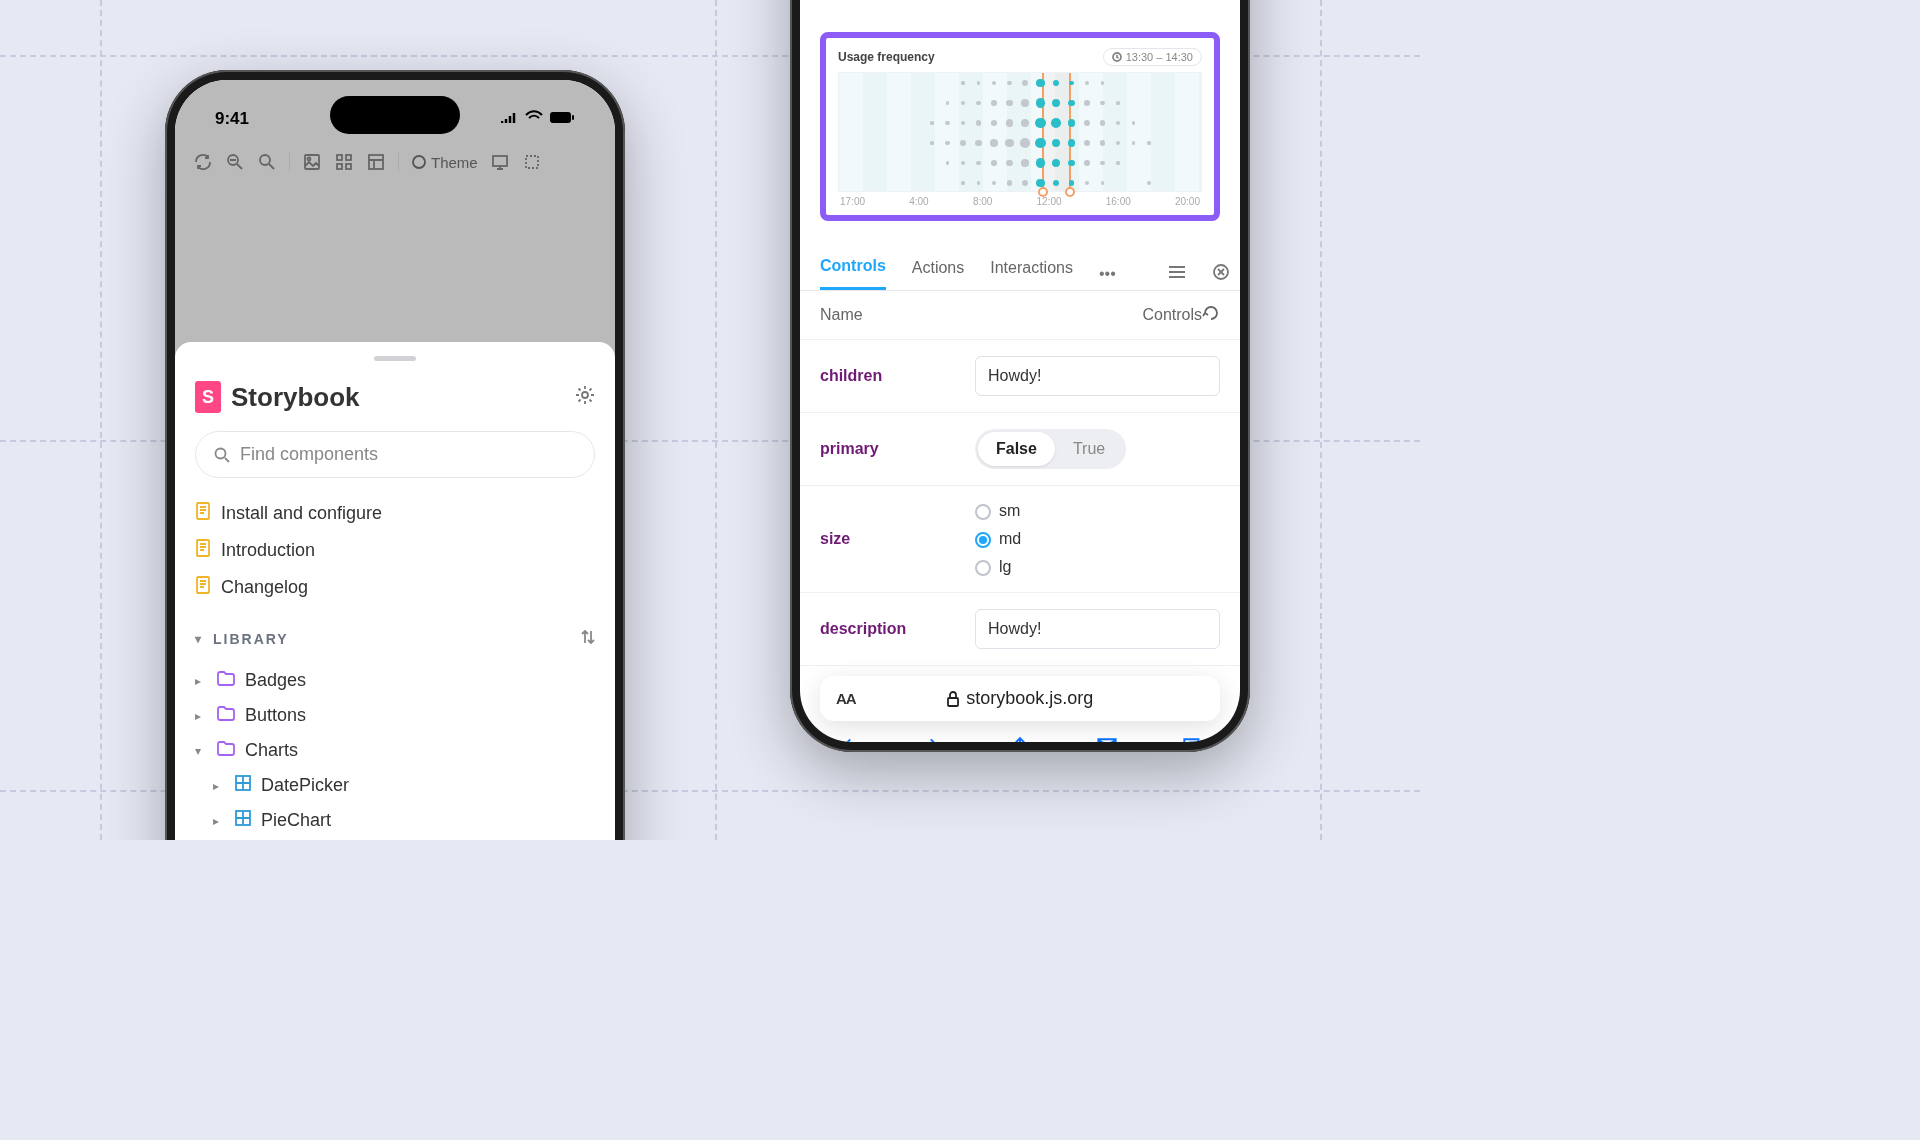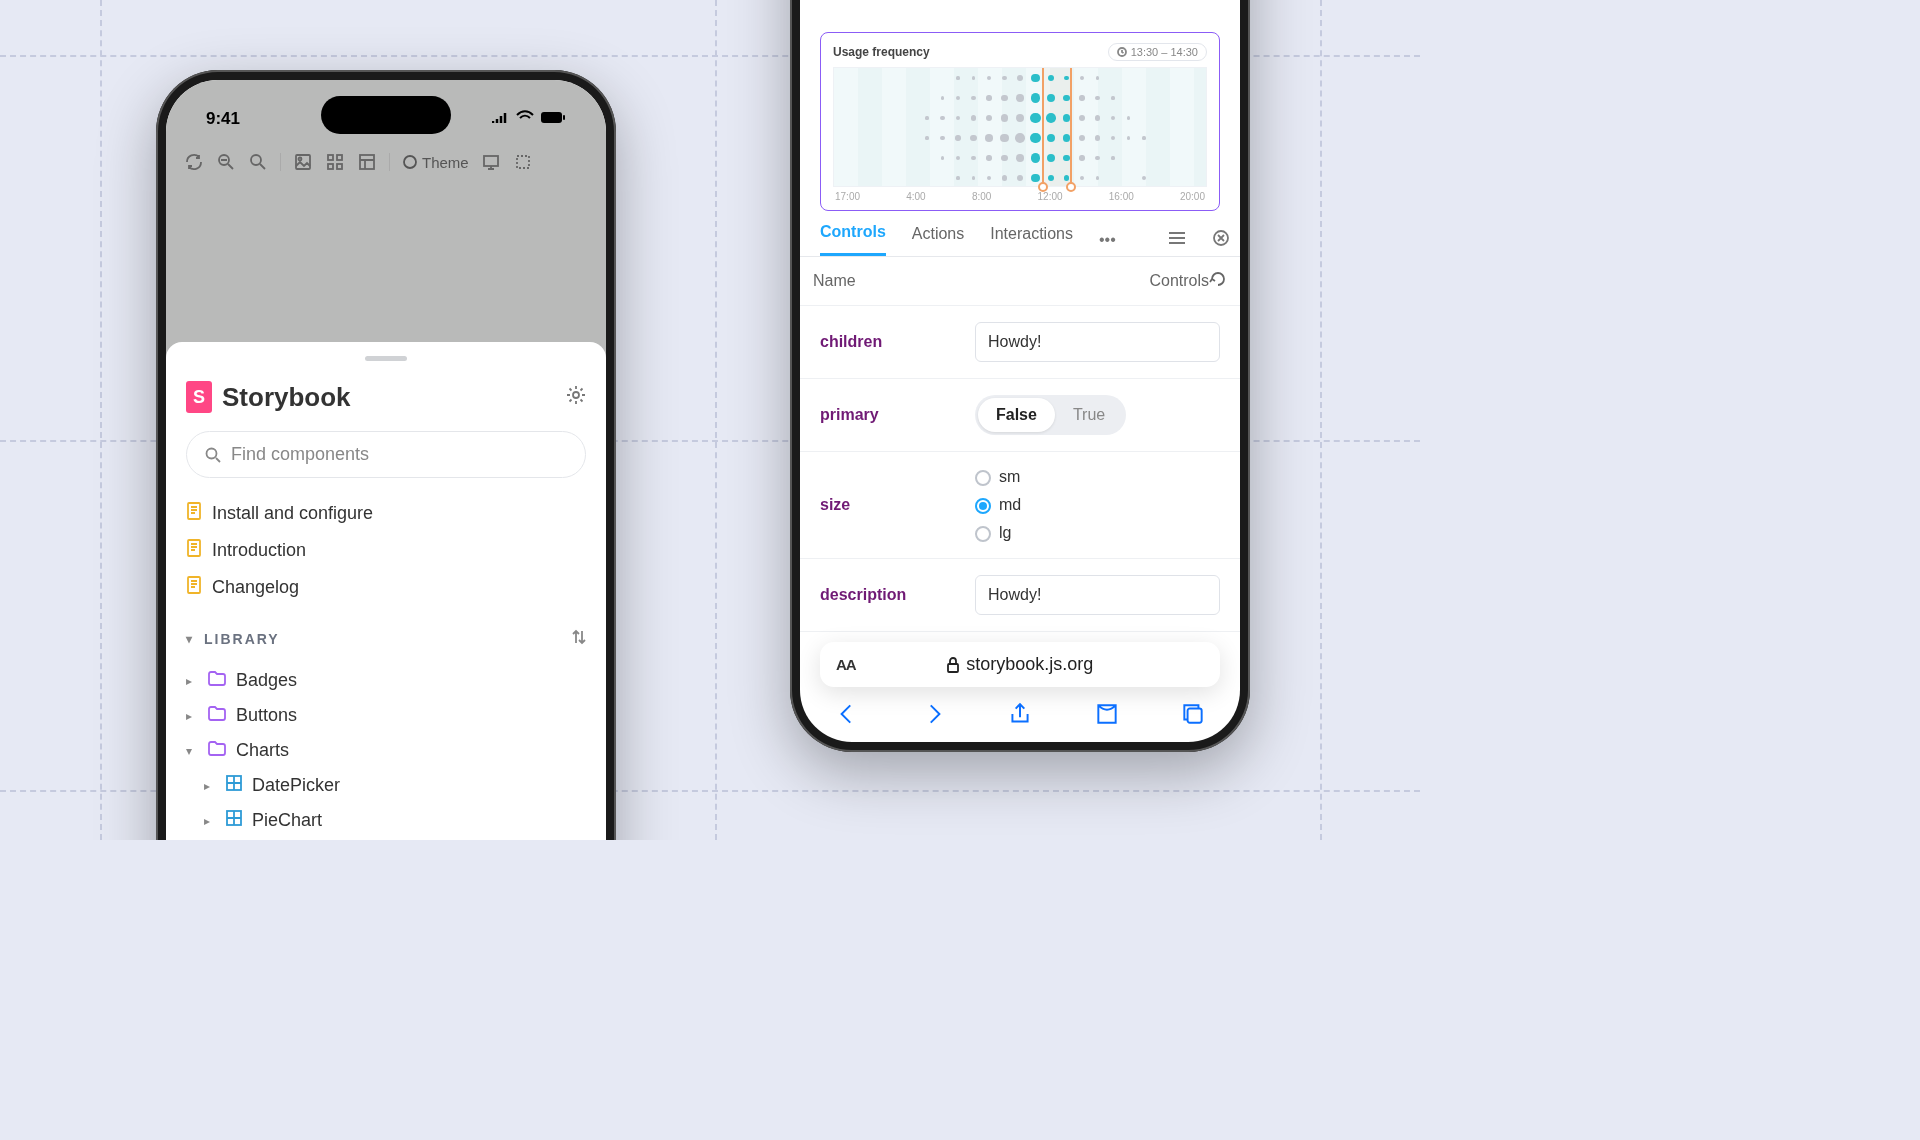--- a/index.html
+++ b/index.html
@@ -41,21 +41,21 @@
   box-shadow: 0 20px 60px rgba(0,0,0,0.3), inset 0 0 0 2px #555;
 }
 .phone-inner {
   width: 100%;
   height: 100%;
   background: #fff;
   border-radius: 52px;
   overflow: hidden;
   position: relative;
 }
-.phone.left { left: 156px; top: 70px; }
+.phone.left { left: 165px; top: 70px; }
 .phone.right { left: 790px; top: -168px; }
 
 .dynamic-island {
   position: absolute;
   top: 16px;
   left: 50%;
   transform: translateX(-50%);
   width: 130px;
   height: 38px;
   background: #000;
@@ -140,22 +140,22 @@
   display:flex; align-items:center; justify-content:space-between;
   color:#6b7280; letter-spacing:2px; font-weight:700; font-size:14px;
   margin: 18px 0 10px;
 }
 .sort-icon { color:#888; font-size: 14px; }
 .indent-1 { padding-left: 18px; }
 
 
 .right-content { width:100%; height:100%; background:#fff; display:flex; flex-direction:column; }
 .chart-card {
-  margin: 14px 20px 0;
-  border:1px solid #8b5cf6; border-radius:8px;
+  margin: 14px 20px 24px;
+  border:6px solid #8b5cf6; border-radius:8px;
   padding: 10px 12px 8px;
   margin-top: 190px;
 }
 .chart-head { display:flex; justify-content:space-between; align-items:center; font-size:12px; color:#555; margin-bottom:6px;}
 .chart-badge { border:1px solid #e3e6ec; border-radius:10px; padding:2px 8px; font-size:11px; color:#888; display:flex; align-items:center; gap:4px;}
 .chart-area { position:relative; height:120px; background: repeating-linear-gradient(to right, #f1f9fa 0, #f1f9fa 24px, #eaf5f6 24px, #eaf5f6 48px); border:1px solid #eef1f5;}
 .dot { position:absolute; border-radius:50%; }
 .dot.gray { background:#c3c7ce; }
 .dot.teal { background:#2bbec9; }
 .range-highlight { position:absolute; top:0; bottom:0; border-left:2px solid #f2a166; border-right:2px solid #f2a166; background:rgba(242,161,102,0.06); }
@@ -169,21 +169,21 @@
   position: relative;
   font-size: 16px;
 }
 .panel-tabs .tab { color:#666; padding-bottom:12px; }
 .panel-tabs .tab.active { color:#1ea7fd; font-weight:600; border-bottom:3px solid #1ea7fd; }
 .panel-tabs .spacer { flex:1; }
 .panel-tabs .ticon { color:#777; }
 
 .ctrl-head {
   display:flex; justify-content:space-between; align-items:center;
-  padding: 14px 13px; color:#666; font-size:16px;
+  padding: 14px 20px; color:#666; font-size:16px;
 }
 .ctrl-row {
   display:flex; align-items:center;
   padding: 16px 20px; border-top:1px solid #eef0f3;
 }
 .ctrl-row .label { width: 155px; font-weight:700; color:#701a75; font-size:16px;}
 .ctrl-row .control { flex:1; }
 .text-input {
   border:1px solid #dfe2e8; border-radius:6px; padding:10px 12px;
   font-size:16px; color:#333; width: 100%;

